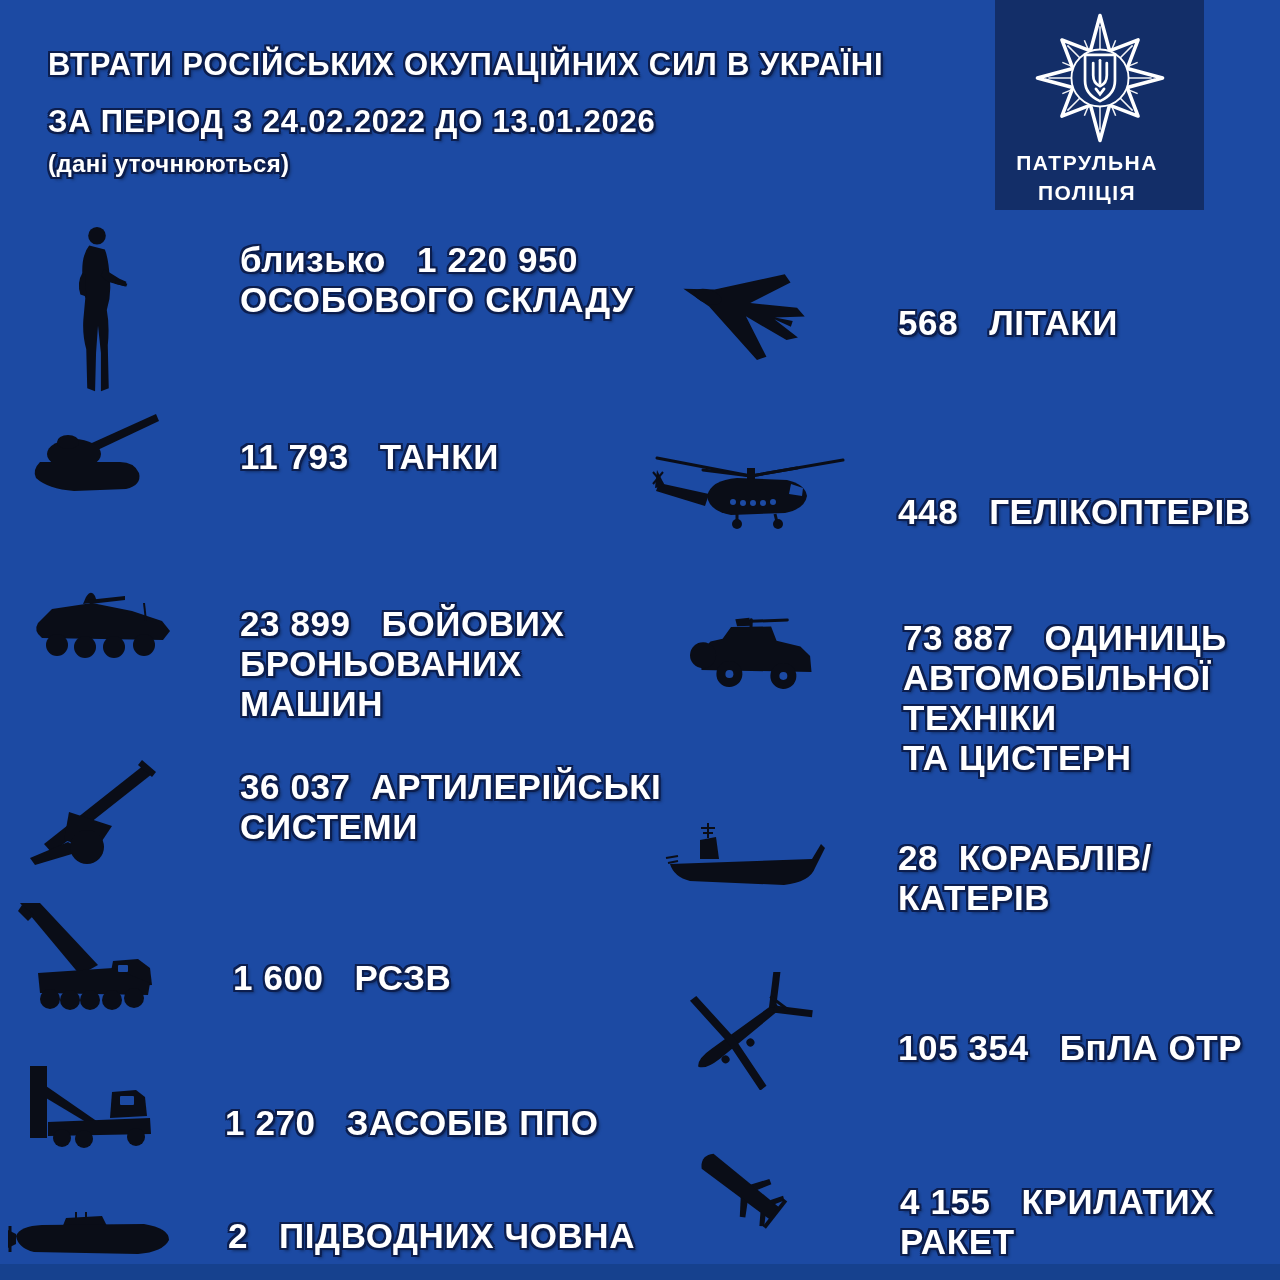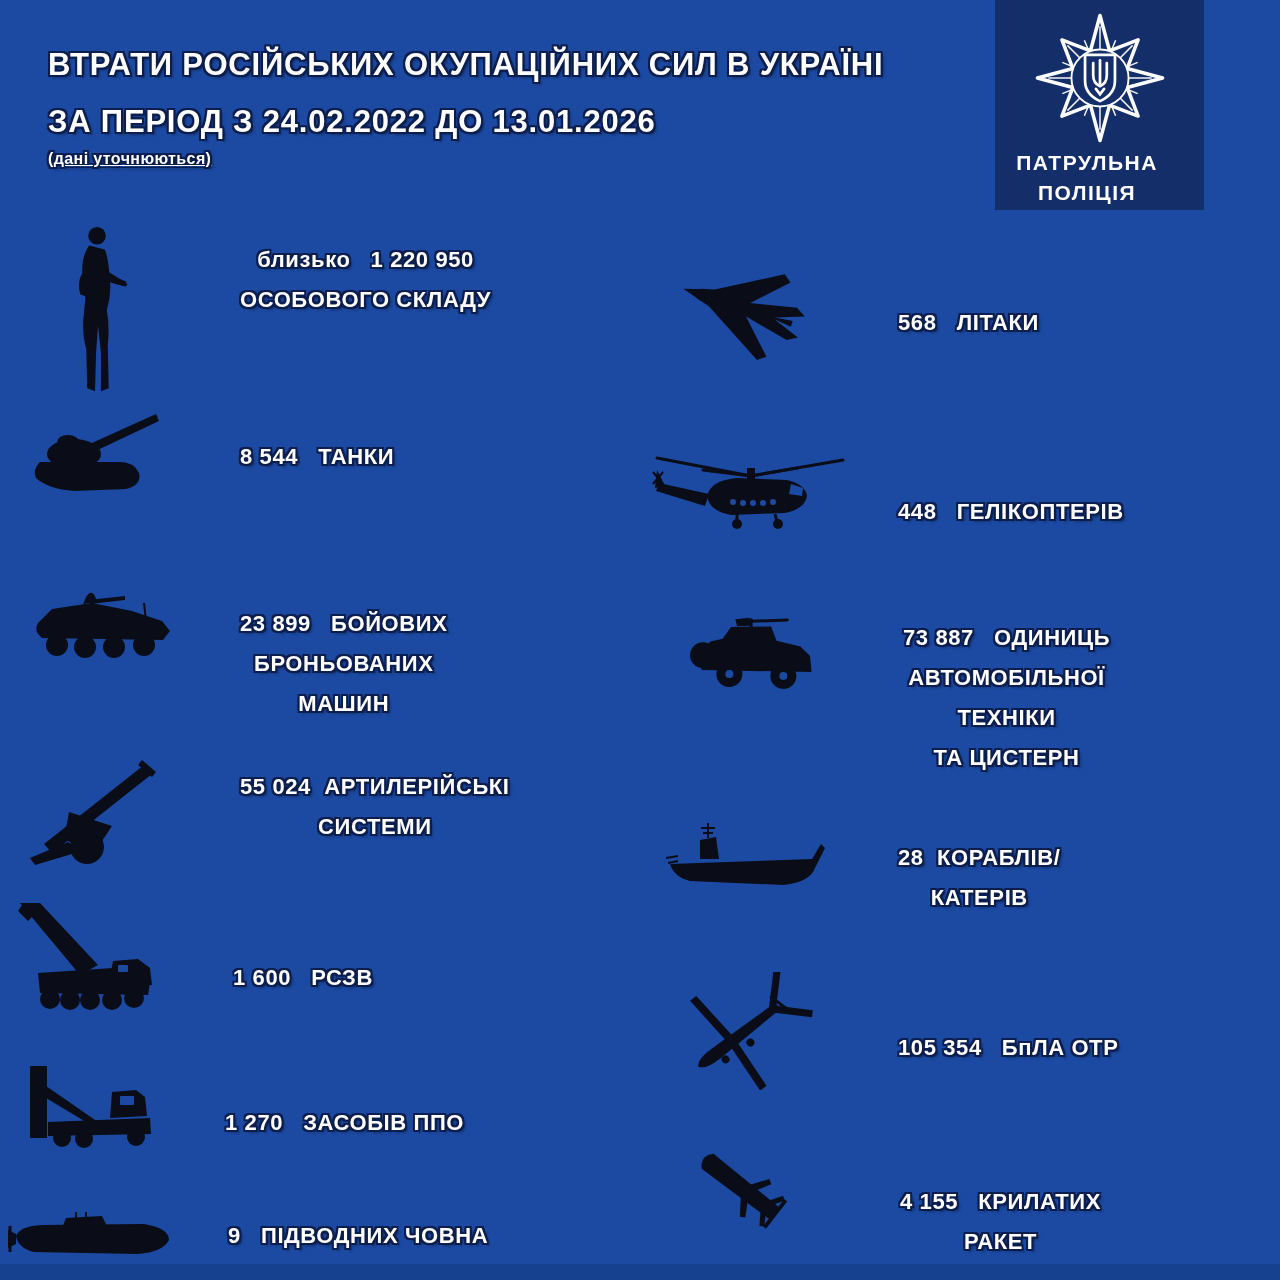--- a/index.html
+++ b/index.html
@@ -26,27 +26,26 @@
        0   -2px 0 var(--outline), 0    2px 0 var(--outline),
        3px  3px 3px rgba(0,0,0,.35);
   }
   .title{
     position:absolute;left:48px;top:36px;
     font-size:31px;line-height:57px;letter-spacing:.8px;
     white-space:pre-wrap;
   }
   .note{
     position:absolute;left:48px;top:150px;
-    font-size:16px;letter-spacing:.4px;text-decoration:underline;
+    font-size:24px;letter-spacing:.4px;
   }
   .stat{
     position:absolute;
-    font-size:22px;line-height:40px;letter-spacing:.6px;
+    font-size:35px;line-height:40px;letter-spacing:.6px;
     white-space:pre-wrap;
-    text-align:center;
   }
   
   .logo-panel{
     position:absolute;left:995px;top:0;width:209px;height:210px;
     background:var(--panel);
   }
   .badge{position:absolute;left:37px;top:10px;width:136px;height:136px}
   .logo-text{
     position:absolute;left:0;top:148px;width:184px;
     text-align:center;font-size:21px;line-height:30px;letter-spacing:1.5px;
@@ -148,21 +147,21 @@
 
 <div>
   <div class="icon i-tank">
     <svg viewBox="0 0 140 86">
       <path class="sil" d="M55,37 L128,4 L131,11 L59,45 Z"></path>
       <ellipse class="sil" cx="46" cy="44" rx="27" ry="15"></ellipse>
       <ellipse class="sil" cx="40" cy="32" rx="11" ry="7"></ellipse>
       <path class="sil" d="M12,52 Q4,60 8,68 Q20,79 46,81 L98,79 Q114,75 111,63 Q106,52 92,52 Z"></path>
     </svg>
   </div>
-  <div class="stat shadowed t-l2">8 544   ТАНКИ</div>
+  <div class="stat shadowed t-l2">11 793   ТАНКИ</div>
 </div>
 
 <div>
   <div class="icon i-apc">
     <svg viewBox="0 0 146 80">
       <path class="sil" d="M56,14 q5,-8 9,-1 l2,6 l-14,2 Z"></path>
       <path class="sil" d="M58,17 L95,13 L95,17 L60,21 Z"></path>
       <path class="sil" d="M8,40 L22,26 L62,20 L102,28 L132,38 L140,48 L133,57 L12,55 Q3,48 8,40 Z"></path>
       <line x1="114" y1="20" x2="116" y2="38" stroke="var(--sil)" stroke-width="2"></line>
       <circle class="sil" cx="27" cy="62" r="11"></circle>
@@ -179,21 +178,21 @@
 <div>
   <div class="icon i-arty">
     <svg viewBox="0 0 158 116">
       <path class="sil" d="M20,92 L120,13 L128,22 L28,101 Z"></path>
       <path class="sil" d="M118,8 L132,20 L128,25 L114,13 Z"></path>
       <path class="sil" d="M45,60 L88,74 L72,98 L40,88 Z"></path>
       <path class="sil" d="M44,90 L6,106 L11,113 L58,99 Z"></path>
       <circle class="sil" cx="63" cy="95" r="17"></circle>
     </svg>
   </div>
-  <div class="stat shadowed t-l4">55 024  АРТИЛЕРІЙСЬКІ
+  <div class="stat shadowed t-l4">36 037  АРТИЛЕРІЙСЬКІ
 СИСТЕМИ</div>
 </div>
 
 <div>
   <div class="icon i-mlrs">
     <svg viewBox="0 0 142 112">
       <path class="sil" d="M2,0 L22,0 L80,62 L62,72 Z"></path>
       <path class="sil" d="M0,8 L10,18 L16,12 L4,2 Z"></path>
       <path class="sil" d="M95,58 L120,56 L132,65 L134,82 L90,84 Z"></path>
       <path class="sil" d="M20,70 L95,65 L132,80 L130,92 L22,90 Z"></path>
@@ -228,21 +227,21 @@
   <div class="icon i-sub">
     <svg viewBox="0 0 166 48">
       <path class="sil" d="M60,6 L96,4 L102,16 L56,16 Z"></path>
       <line x1="70" y1="0" x2="70" y2="8" stroke="var(--sil)" stroke-width="2"></line>
       <line x1="80" y1="0" x2="80" y2="8" stroke="var(--sil)" stroke-width="2"></line>
       <path class="sil" d="M10,24 Q14,14 36,13 L138,12 Q163,16 163,28 Q157,40 132,42 L28,40 Q12,36 10,24 Z"></path>
       <path class="sil" d="M2,18 L10,22 L10,32 L2,36 Z"></path>
       <line x1="4" y1="14" x2="4" y2="40" stroke="var(--sil)" stroke-width="3"></line>
     </svg>
   </div>
-  <div class="stat shadowed t-l7">9   ПІДВОДНИХ ЧОВНА</div>
+  <div class="stat shadowed t-l7">2   ПІДВОДНИХ ЧОВНА</div>
 </div>
 
 <div>
   <div class="icon i-jet">
     <svg viewBox="0 0 146 110">
       <g transform="rotate(18 73 55)">
         <path class="sil" d="M4,55 L34,46 L96,10 L104,16 L72,48 L118,38 L128,44 L100,54 L118,52 L118,58 L100,56 L128,66 L118,72 L72,62 L104,94 L96,100 L34,64 Z"></path>
         <ellipse class="sil" cx="30" cy="55" rx="14" ry="7"></ellipse>
       </g>
     </svg>

